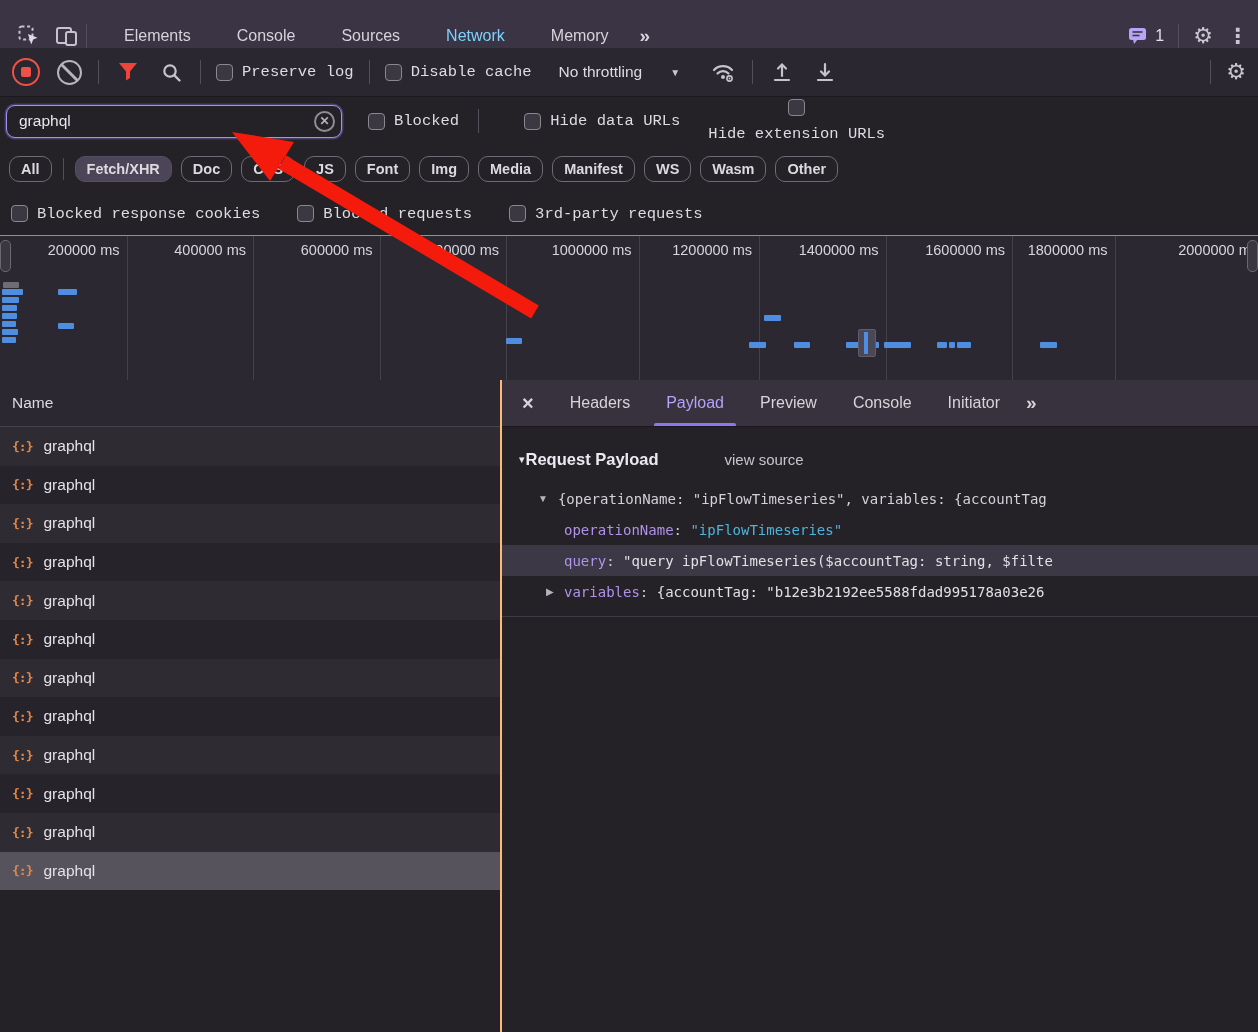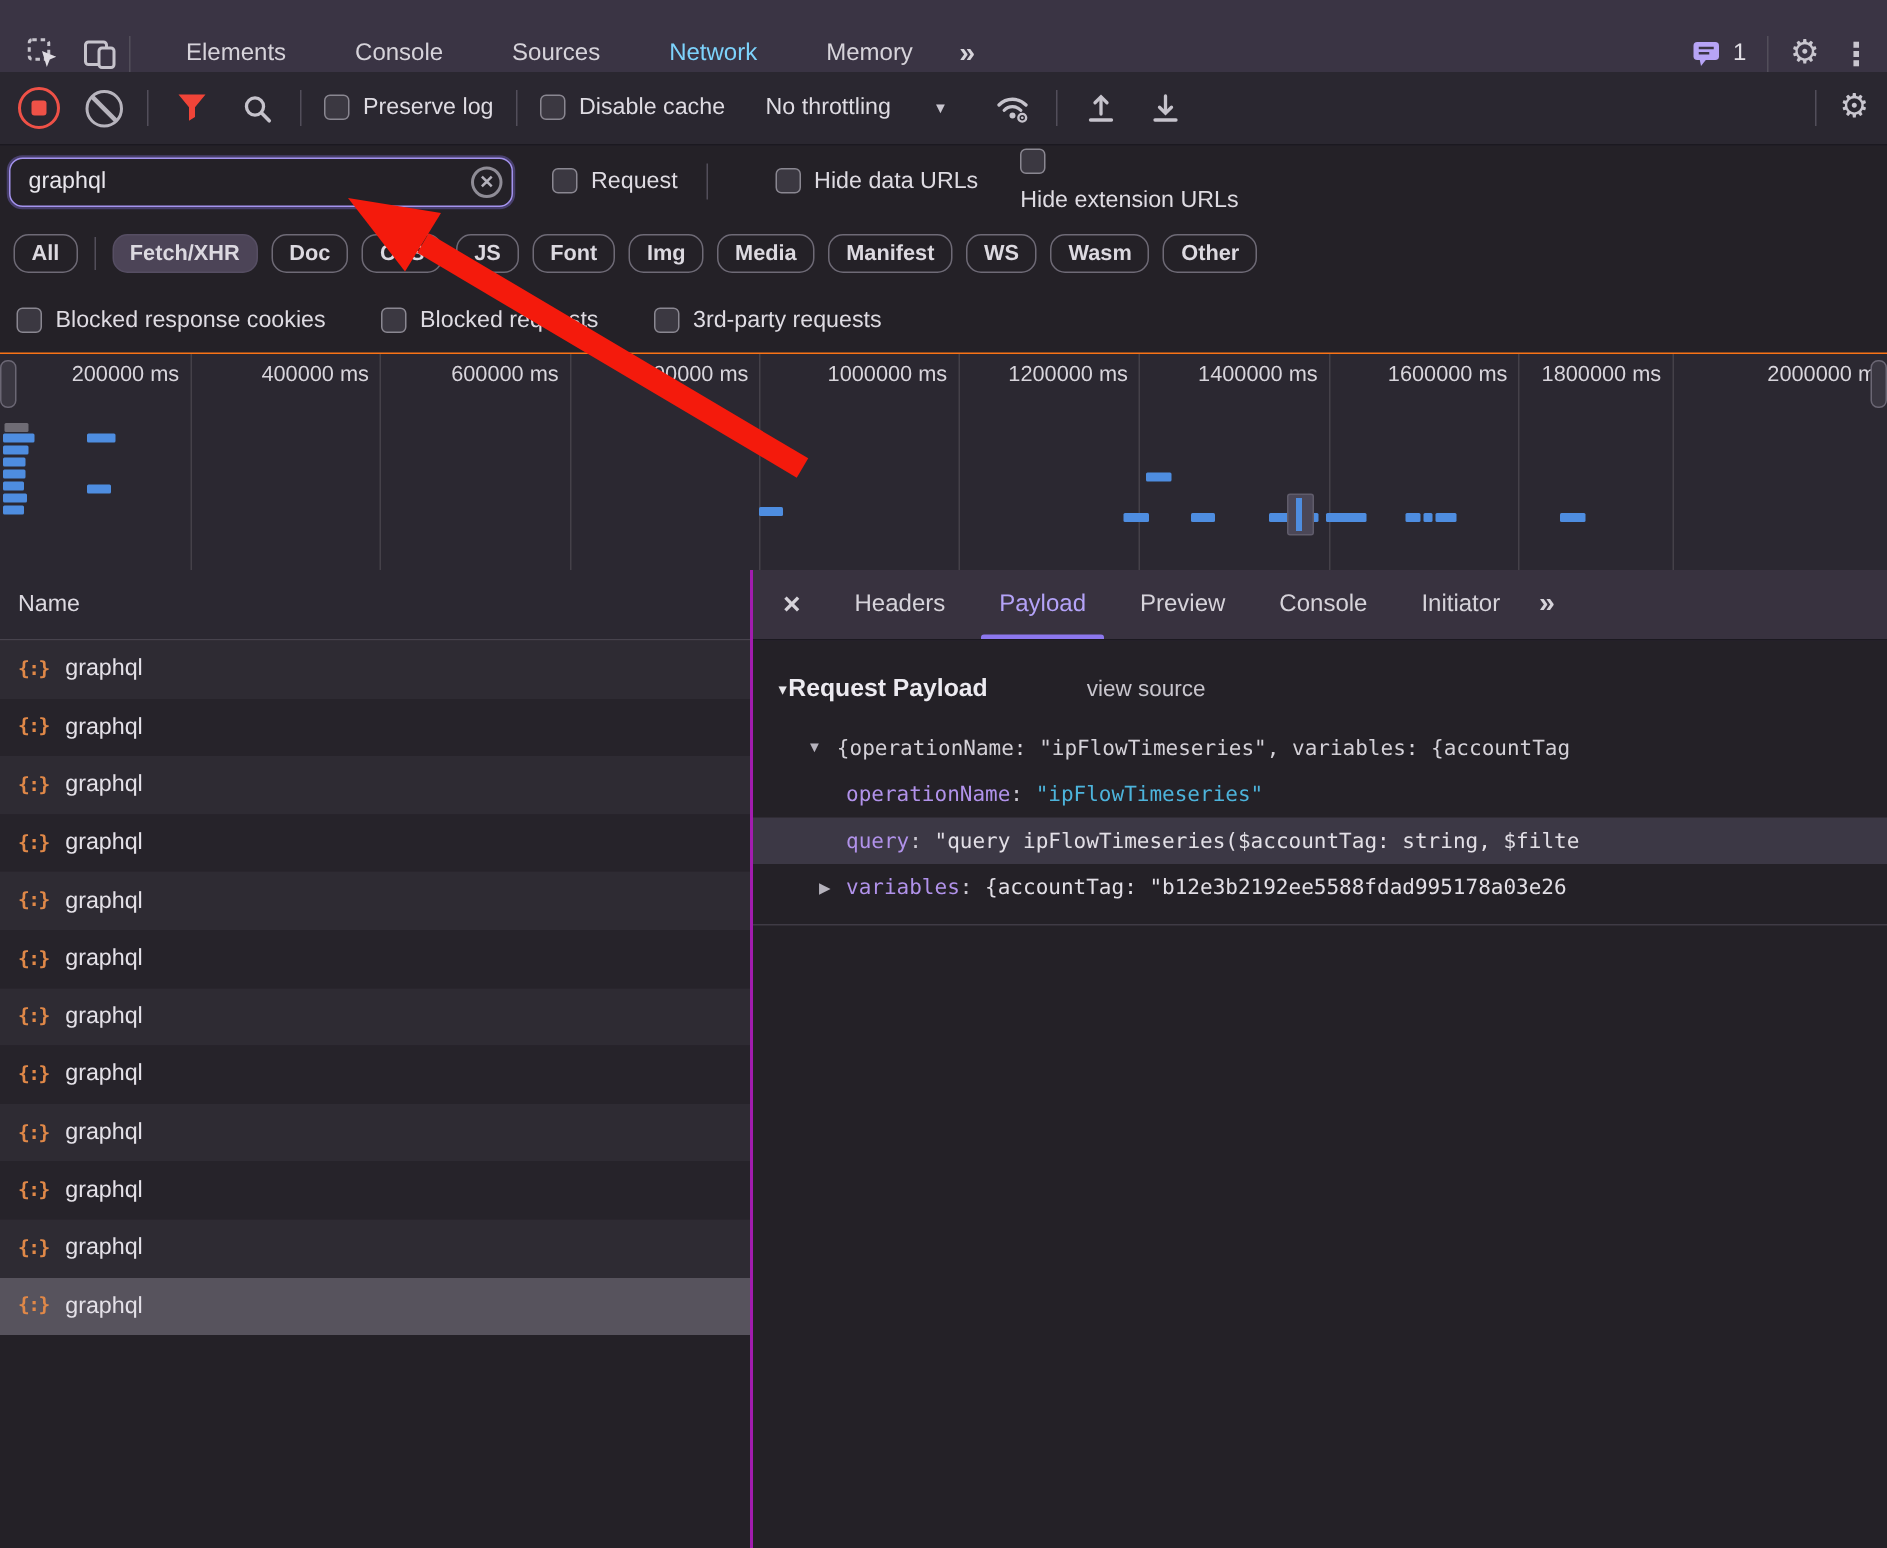--- a/index.html
+++ b/index.html
@@ -25,21 +25,21 @@
   
   .toolbar{position:absolute;top:48px;left:0;right:0;height:48px;background:#2a2730;
     display:flex;align-items:center;padding:0 12px;gap:15px;border-bottom:1px solid #1b1920;}
   .icon-btn{display:flex;align-items:center;justify-content:center;width:28px;height:28px;flex:none;}
   .rec-outer{width:24px;height:24px;border:2.5px solid #ef5147;border-radius:50%;
     display:flex;align-items:center;justify-content:center;}
   .rec-inner{width:10px;height:10px;background:#ef5147;border-radius:2px;}
   .clear-circle{position:relative;width:21px;height:21px;border:2.5px solid #b7b4bd;border-radius:50%;}
   .clear-circle::after{content:"";position:absolute;left:-1px;top:9px;width:23px;height:2.5px;
     background:#b7b4bd;transform:rotate(45deg);}
-  .cb{display:flex;gap:9px;font-size:15.5px;color:#dedbe2;flex:none;}
+  .cb{display:flex;align-items:center;gap:9px;font-size:15.5px;color:#dedbe2;flex:none;font-family:Liberation Mono, monospace;}
   .box{width:15px;height:15px;border:1.5px solid #8a8791;border-radius:4px;background:#3b3841;flex:none;}
   .select{display:flex;align-items:center;gap:28px;font-size:15.5px;color:#dedbe2;margin-left:12px;flex:none;}
   .dd{font-size:10px;color:#c9c6cf;}
   .spacer{flex:1;}
 
   
   .filter-row{position:absolute;top:96px;left:0;right:0;height:50px;display:flex;align-items:center;padding:0 6px;}
   .filter-input{position:relative;width:292px;height:31px;background:#242127;border:1px solid #a493ee;
     border-radius:9px;box-shadow:0 0 0 1.5px rgba(140,119,238,.35);display:flex;align-items:center;
     padding:0 32px 0 10px;flex:none;}
@@ -68,21 +68,21 @@
     border-top:1px solid #f97316;border-bottom:1px solid #47434d;overflow:hidden;}
   .ov-col{position:absolute;top:0;bottom:0;border-right:1px solid #454149;}
   .ov-col span{position:absolute;top:6px;right:7px;font-size:14.5px;color:#d8d5dc;white-space:nowrap;}
   .ov-bar{position:absolute;height:6px;background:#4e8de0;border-radius:1px;}
   .ov-marker{position:absolute;background:#4b4757;border:1px solid #605c6b;border-radius:2px;}
   .ov-marker i{position:absolute;left:5px;top:2px;bottom:2px;width:4px;background:#4e8de0;}
   .ov-handle{position:absolute;top:4px;width:9px;height:30px;background:#3a3741;border:1px solid #6b6774;border-radius:5px;}
 
   
   .main{position:absolute;top:380px;left:0;right:0;bottom:0;}
-  .left-pane{position:absolute;left:0;top:0;width:500px;bottom:0;border-right:2px solid #a21caf;background:#242127;}
+  .left-pane{position:absolute;left:0;top:0;width:500px;bottom:0;border-right:2px solid #fdba74;background:#242127;}
   .name-header{height:46px;background:#2b2831;border-bottom:1px solid #47434d;display:flex;align-items:center;
     padding:0 12px;font-size:15.5px;color:#dcd9e0;}
   .req-row{height:38.6px;display:flex;align-items:center;gap:11px;padding:0 12px;font-size:15.5px;color:#e4e1e8;}
   .req-row:nth-child(odd){background:#2e2b33;}
   .req-row:nth-child(even){background:#26232a;}
   .req-row.selected{background:#57535d;}
   .req-icon{color:#e08848;font-family:"DejaVu Sans Mono",monospace;font-size:13px;font-weight:700;letter-spacing:-1px;}
 
   .right-pane{position:absolute;left:502px;right:0;top:0;bottom:0;background:#242127;}
   .detail-tabbar{height:46px;background:#38323f;display:flex;align-items:center;padding:0 12px;
@@ -223,21 +223,21 @@
     <span class="uicon">⚙</span>
   </div>
 
   <div class="filter-row">
     <span class="filter-input">
       <input type="text" value="graphql" style="">
       <span class="clear-x">✕</span>
     </span>
     <label class="cb">
       <span class="box"></span>
-      <span>Request</span>
+      <span>Blocked</span>
     </label>
     <span class="vdiv"></span>
     <label class="cb">
       <span class="box"></span>
       <span>Hide data URLs</span>
     </label>
     <label class="cb">
       <span class="box"></span>
       <span>Hide extension URLs</span>
     </label>

